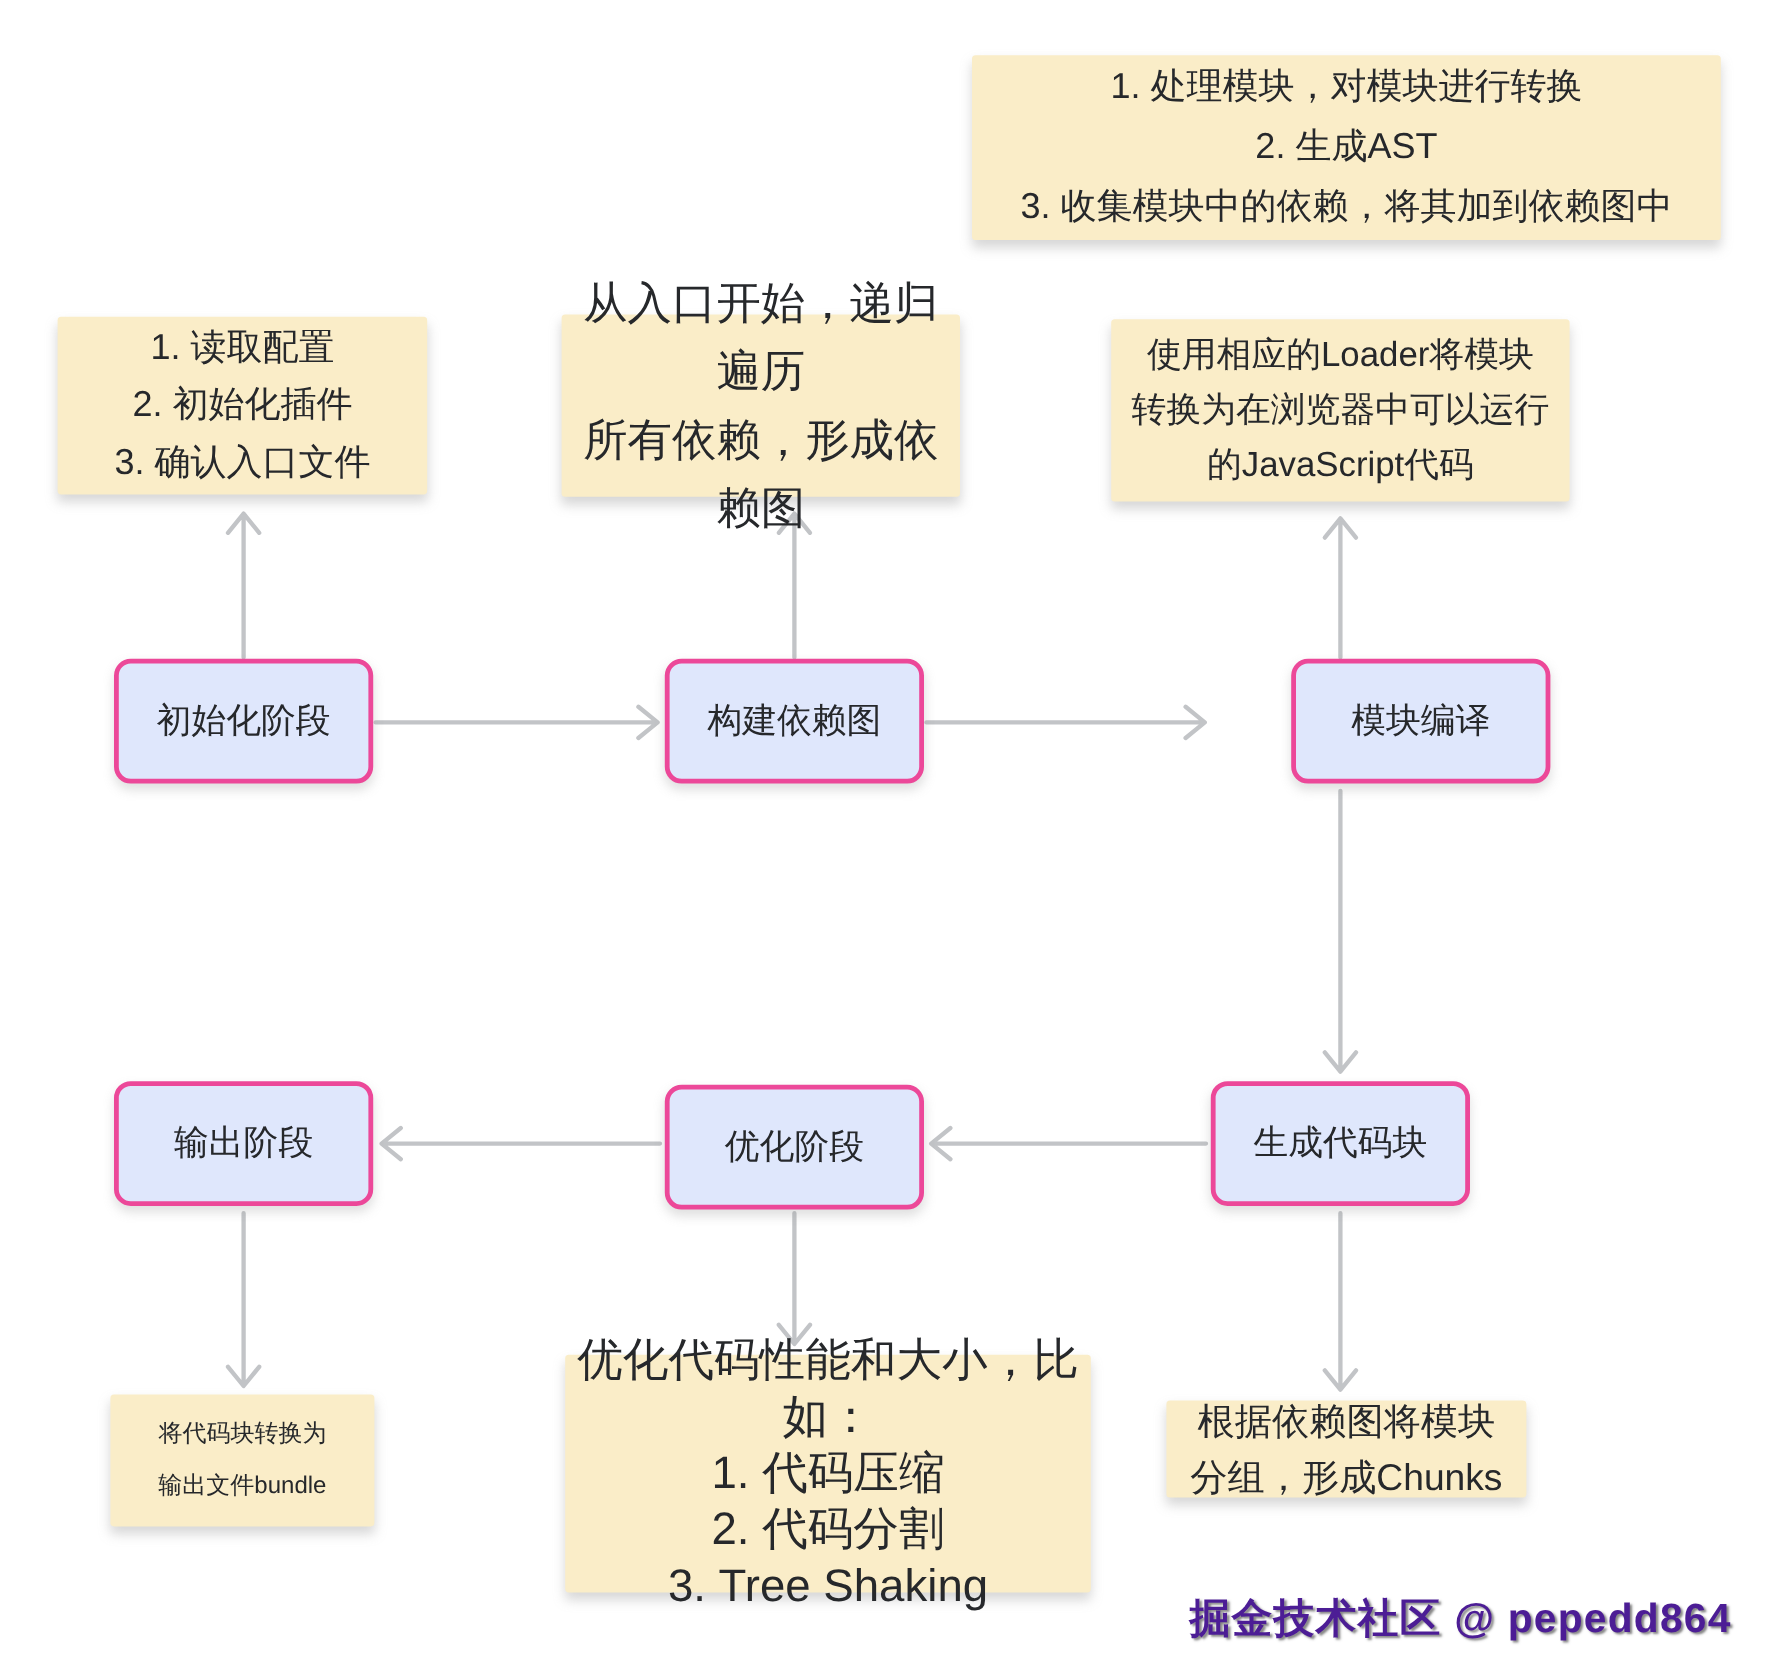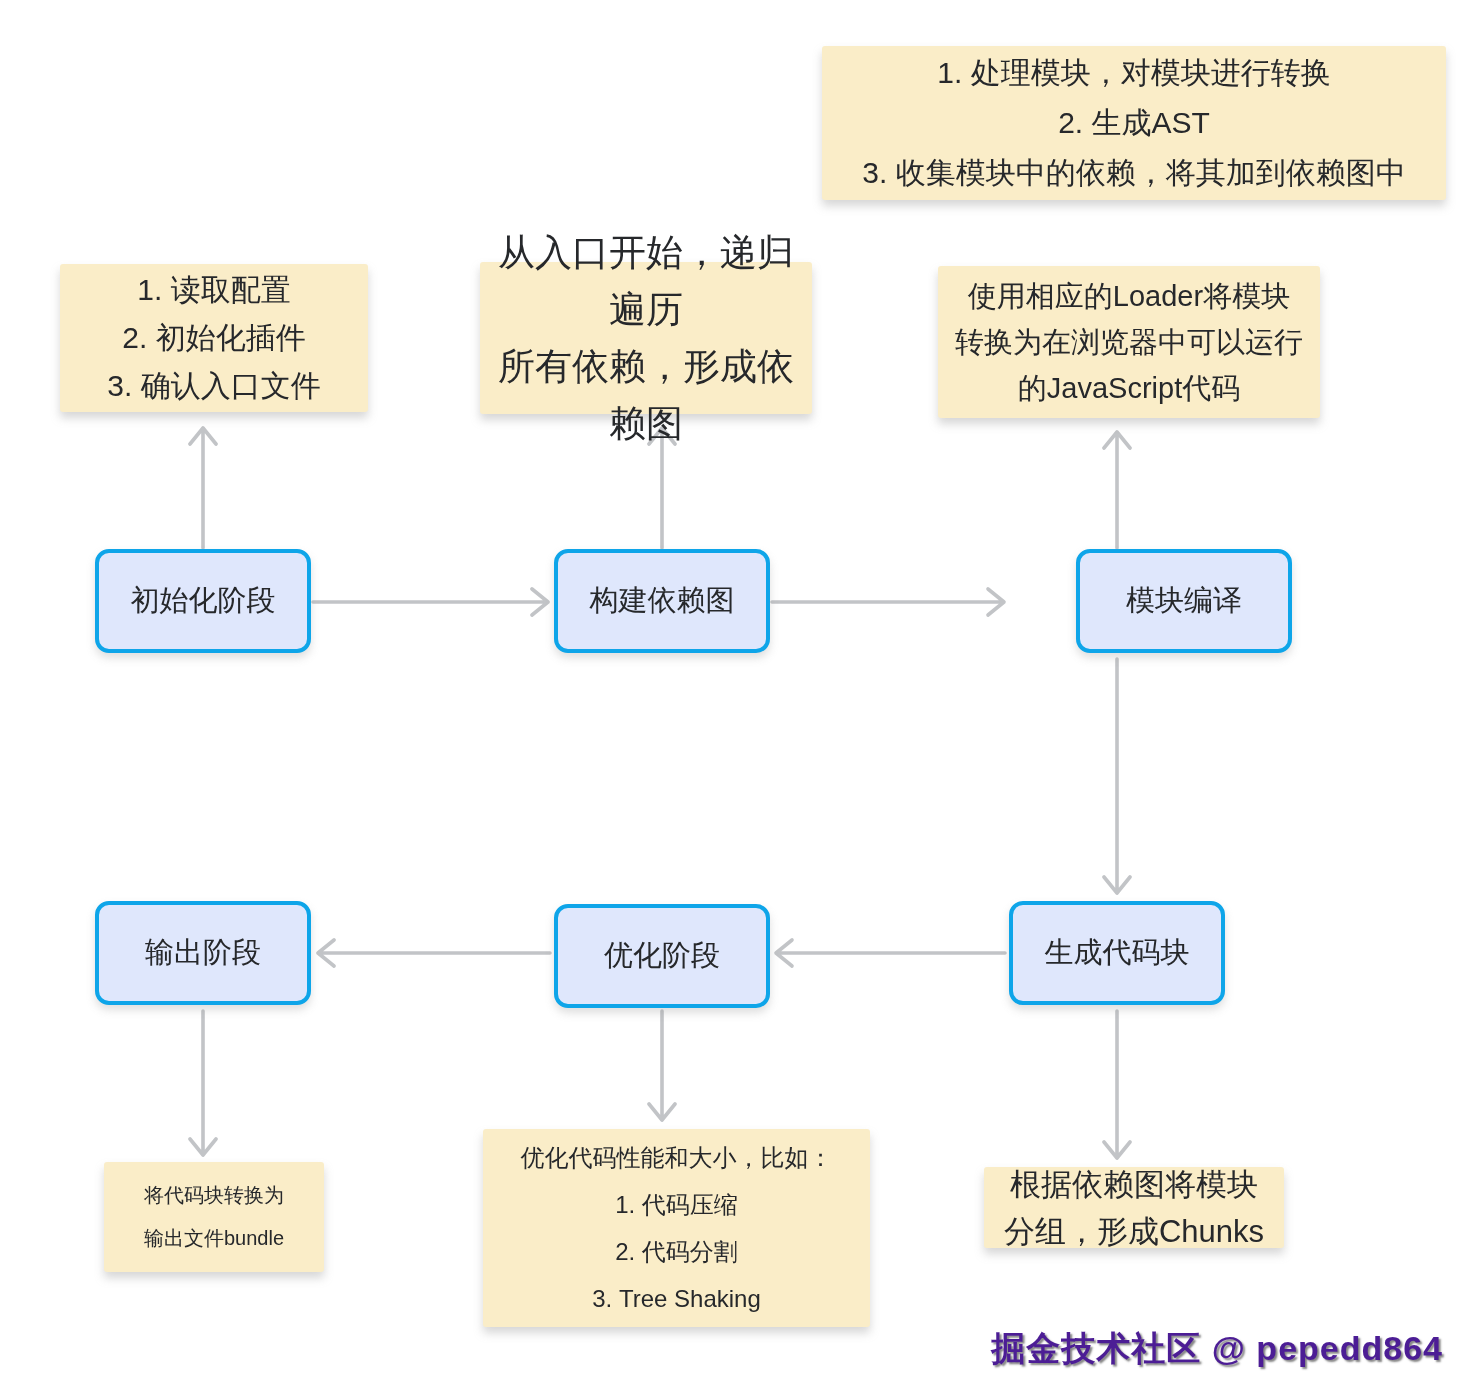--- a/index.html
+++ b/index.html
@@ -15,29 +15,28 @@
   .note {
     position: absolute;
     background: #faedc8;
     border-radius: 3px;
     box-shadow: 0 6px 10px rgba(150,150,150,0.38);
     display: flex;
     align-items: center;
     justify-content: center;
     text-align: center;
     box-sizing: border-box;
-    margin-left: 12px;
   }
   .note .txt { white-space: pre-line; }
   .node {
     position: absolute;
     width: 216px;
     height: 104px;
     background: #dfe7fc;
-    border: 4px solid #0ea5e9;
+    border: 4px solid #ec4899;
     border-radius: 14px;
     box-sizing: border-box;
     display: flex;
     align-items: center;
     justify-content: center;
     font-size: 29px;
     box-shadow: 0 5px 9px rgba(150,150,150,0.30);
   }
   #arrow-layer {
     position: absolute;
@@ -61,21 +60,21 @@
     letter-spacing: 1px;
     color: #4c1d95;
     text-shadow: 2px 2px 2px rgba(110,110,110,0.85);
   }
   
   #note-compile-steps { left: 810px; top: 46px;  width: 624px; height: 154px; font-size: 30px; line-height: 50px; }
   #note-init-steps    { left: 48px;  top: 264px; width: 308px; height: 148px; font-size: 30px; line-height: 48px; }
   #note-graph-desc    { left: 468px; top: 262px; width: 332px; height: 152px; font-size: 37px; line-height: 57px; }
   #note-loader-desc   { left: 926px; top: 266px; width: 382px; height: 152px; font-size: 29px; line-height: 46px; }
   #note-bundle-desc   { left: 92px;  top: 1162px; width: 220px; height: 110px; font-size: 20px; line-height: 43px; }
-  #note-optimize-desc { left: 471px; top: 1129px; width: 387px; height: 198px; font-size: 24px; line-height: 47px; }
+  #note-optimize-desc { left: 471px; top: 1129px; width: 438px; height: 198px; font-size: 38px; line-height: 47px; }
   #note-chunks-desc   { left: 972px; top: 1167px; width: 300px; height: 81px; font-size: 31px; line-height: 47px; }
   
   #node-init     { left: 95px;   top: 549px; }
   #node-build    { left: 554px;  top: 549px; }
   #node-compile  { left: 1060px; top: 549px; margin-left: 16px; }
   #node-output   { left: 95px;   top: 901px; }
   #node-optimize { left: 554px;  top: 904px; }
   #node-chunks   { left: 1009px; top: 901px; justify-content: center; }
 </style>
 </head>

